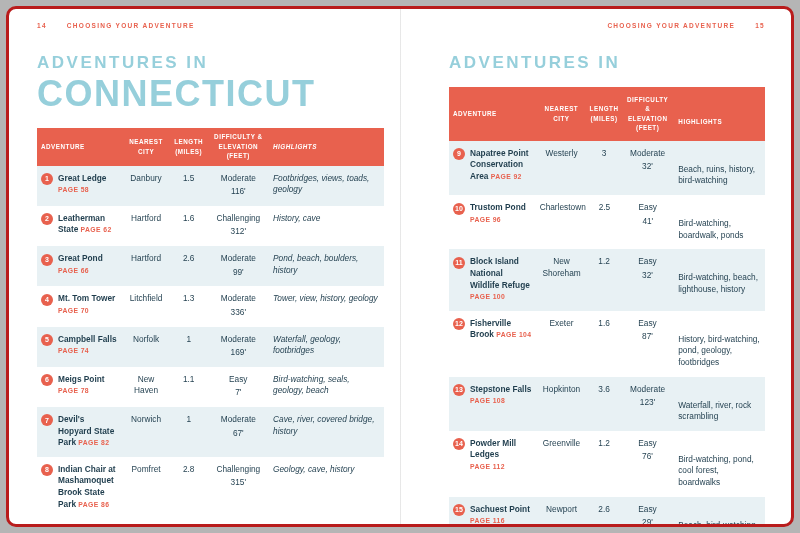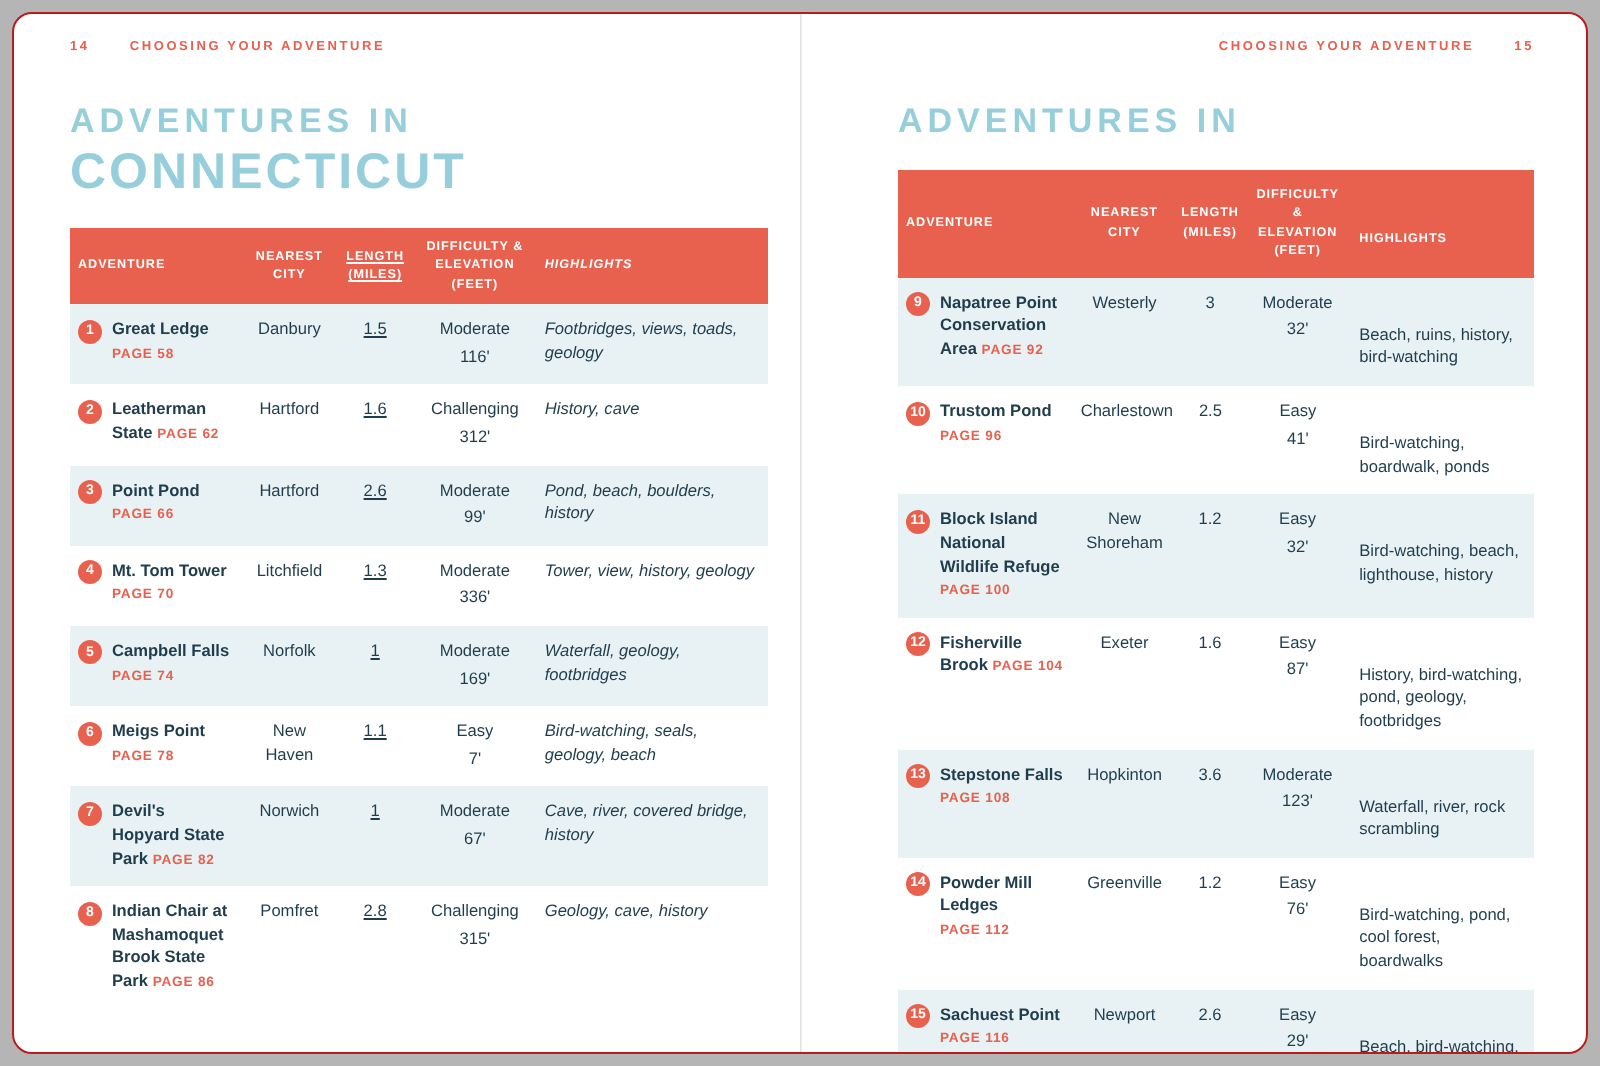--- a/index.html
+++ b/index.html
@@ -7,39 +7,39 @@
   body {
     background:#b5b5b5;
     font-family:"Liberation Sans", sans-serif;
     position:relative;
     overflow:hidden;
   }
   .spread {
     position:absolute; left:6px; top:6px;
     width:788px; height:521px;
     background:#ffffff;
-    border:1px solid #b91c1c;
+    border:3px solid #b91c1c;
     border-radius:10px;
     display:flex;
     overflow:hidden;
   }
   .page { width:50%; height:100%; position:relative; }
   .page-left  { padding:13px 16px 0 28px; }
   .page-right { padding:13px 26px 0 48px; border-left:1px solid #e4e4e4; }
 
   .runhead {
     display:flex; align-items:baseline; gap:20px;
     color:#e8614e; font-size:6.5px; font-weight:bold;
     letter-spacing:1.3px;
   }
   .runhead-right { justify-content:flex-end; }
 
   .title { margin-top:25px; color:#96cfdb; font-weight:bold; line-height:1.05; }
   .title-l1 { font-size:17px; letter-spacing:2.5px; }
-  .title-l2 { font-size:25px; letter-spacing:1.5px; margin-top:3px; }
+  .title-l2 { font-size:36px; letter-spacing:1.5px; margin-top:3px; }
 
   .table { margin-top:15px; }
   .thead {
     display:flex;
     background:#e8614e;
     color:#ffffff;
     font-size:6.3px; font-weight:bold; letter-spacing:0.5px;
     line-height:1.5;
   }
   .thead .cell { display:flex; align-items:center; min-height:38px; padding:4px 4px; }
@@ -52,21 +52,21 @@
     line-height:1.4;
   }
   .trow:nth-child(odd)  { background:#e8f1f4; }
   .trow:nth-child(even) { background:#ffffff; }
 
   .cell { padding:7px 4px 8px 4px; }
 
   
   .t-ct .c-adv  { width:86px; }
   .t-ct .c-city { width:48px; }
-  .t-ct .c-len  { width:38px;text-decoration:underline; }
+  .t-ct .c-len  { width:38px; }
   .t-ct .c-diff { width:62px; }
   .t-ct .c-high { width:116px;font-style:italic; }
   
   .t-ri .c-adv  { width:88px; }
   .t-ri .c-city { width:52px; }
   .t-ri .c-len  { width:34px; }
   .t-ri .c-diff { width:54px; }
   .t-ri .c-high { width:92px;margin-top:16px; }
 
   .c-adv { display:flex; gap:5px; }
@@ -152,21 +152,21 @@
             <span class="diff">Challenging</span>
             <span class="elev">312'</span>
           </div>
           <div class="cell c-high">History, cave</div>
         </div>
 
         <div class="trow">
           <div class="cell c-adv">
             <span class="badge">3</span>
             <p class="advtext">
-              <span class="advname">Point Pond</span>
+              <span class="advname">Great Pond</span>
               <span class="pageref">PAGE 66</span>
             </p>
           </div>
           <div class="cell c-city">Hartford</div>
           <div class="cell c-len">2.6</div>
           <div class="cell c-diff">
             <span class="diff">Moderate</span>
             <span class="elev">99'</span>
           </div>
           <div class="cell c-high">Pond, beach, boulders, history</div>

